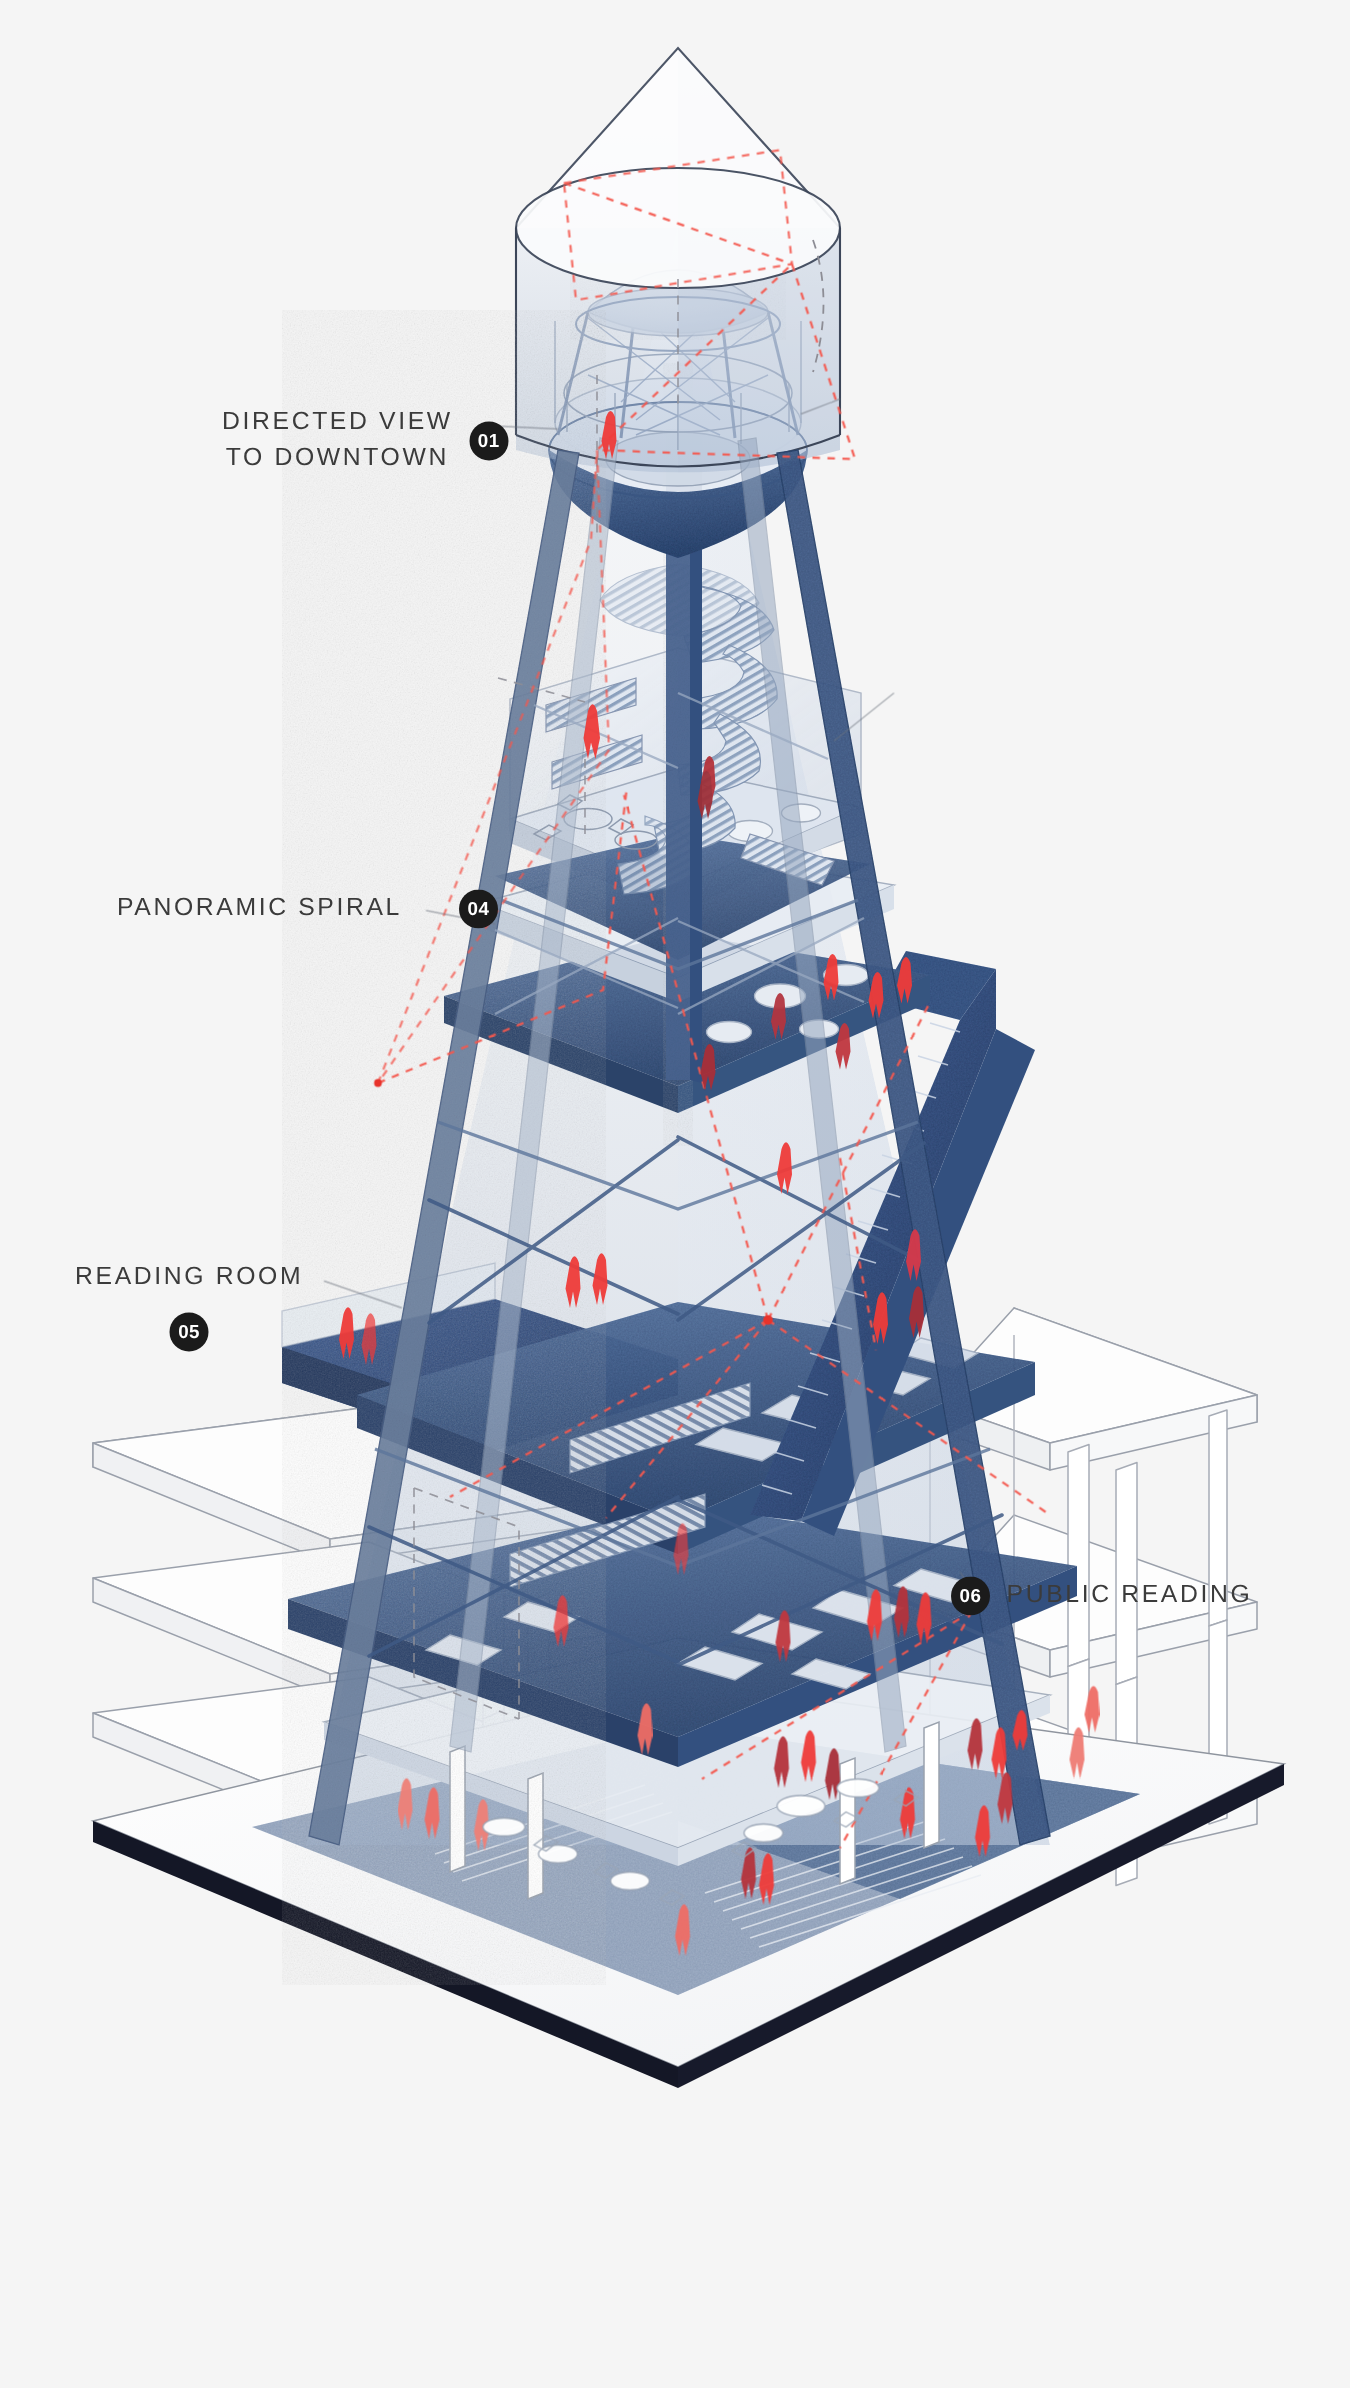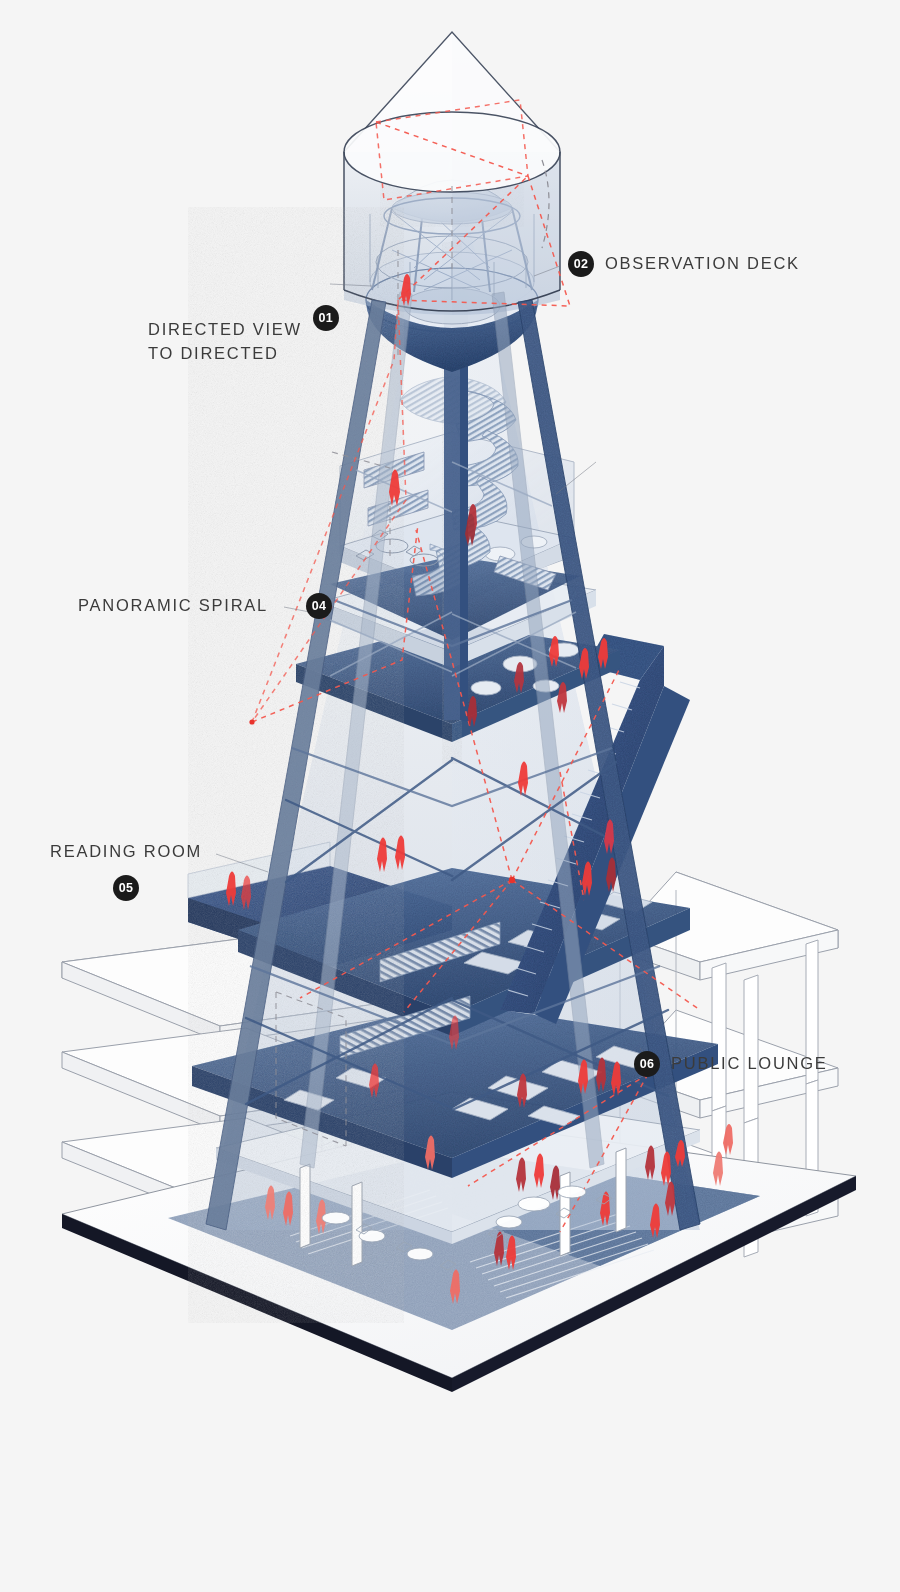--- a/index.html
+++ b/index.html
@@ -15,21 +15,21 @@
 
   
   .callout{
     position:absolute;display:flex;align-items:center;gap:11px;
     white-space:nowrap;z-index:40;
   }
   .callout .txt{
     font-size:16.5px;letter-spacing:1.75px;color:#3b3b3b;
     line-height:1.45;font-weight:400;
   }
-  .callout .txt.two{text-align:left;margin-top:48px;}
+  .callout .txt.two{text-align:center;}
   .badge{
     width:26px;height:26px;border-radius:50%;
     background:#1b1b1b;color:#fff;
     display:flex;align-items:center;justify-content:center;
     font-size:12.5px;font-weight:700;letter-spacing:.3px;
     flex:0 0 26px;box-sizing:border-box;
   }
   #c1{left:148px;top:270px;}
   #c2{left:568px;top:251px;}
   #c3{left:599px;top:448px;}
@@ -541,38 +541,34 @@
     <path d="M330 284 L372 286"></path>
     <path d="M560 266 L534 276"></path>
     <path d="M596 462 L556 494"></path>
     <path d="M284 607 L330 616"></path>
     <path d="M216 854 L268 872"></path>
     <path d="M648 1060 L640 1048"></path>
   </g>
 </svg>
 
 <div class="callout" id="c1">
-  <div class="txt two"><span>DIRECTED VIEW</span><br><span>TO DIRECTED</span></div>
+  <div class="txt two"><span>DIRECTED VIEW</span><br><span>TO DOWNTOWN</span></div>
   <div class="badge">01</div>
 </div>
 
-<div class="callout" id="c2">
-  <div class="badge">02</div>
-  <div class="txt">OBSERVATION DECK</div>
-</div>
 
 
 <div class="callout" id="c4">
   <div class="txt">PANORAMIC SPIRAL</div>
   <div class="badge">04</div>
 </div>
 
 <div class="callout" id="c5">
   <div class="txt">READING ROOM</div>
   <div class="badge">05</div>
 </div>
 
 <div class="callout" id="c6">
   <div class="badge">06</div>
-  <div class="txt">PUBLIC LOUNGE</div>
+  <div class="txt">PUBLIC READING</div>
 </div>
 
 </div>
 
 </body></html>

